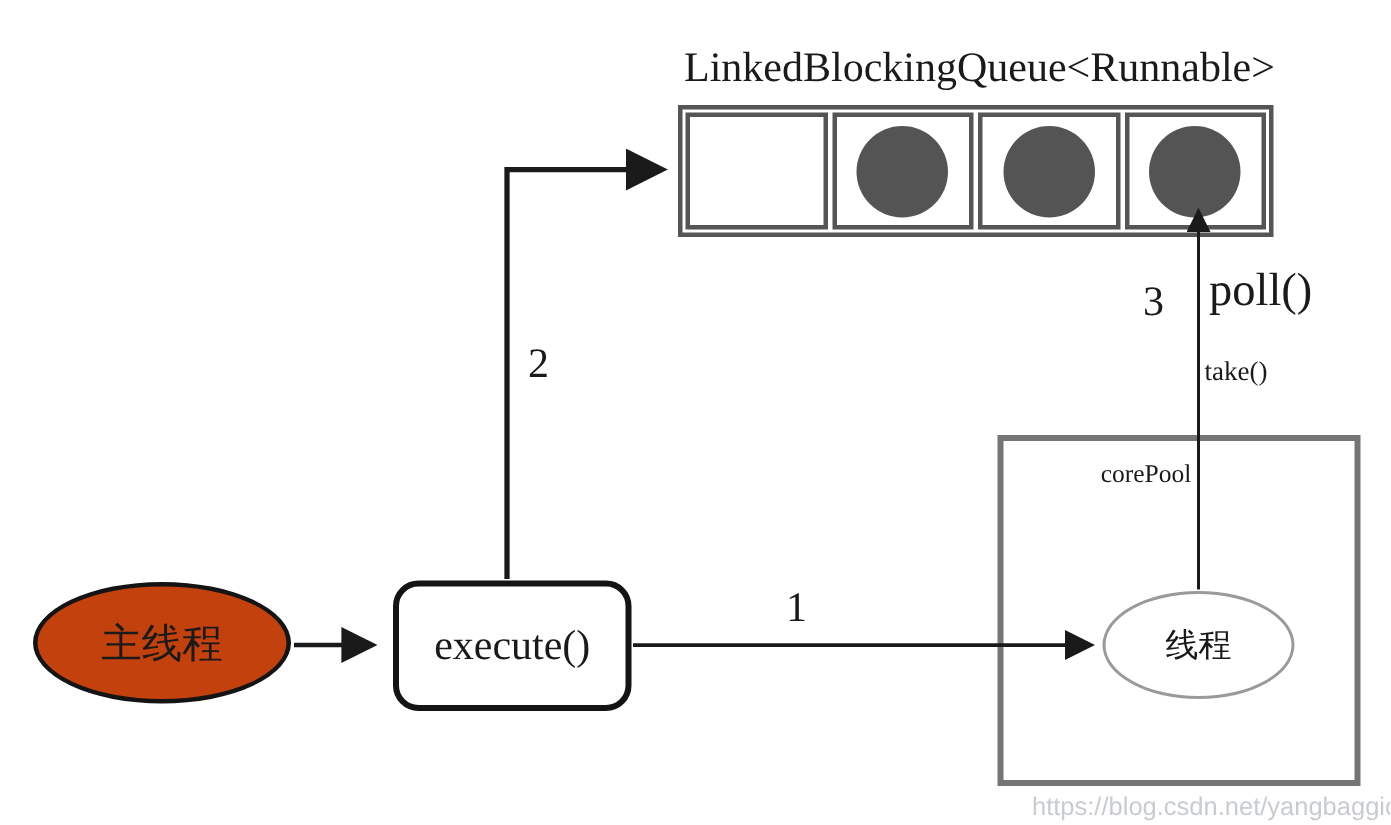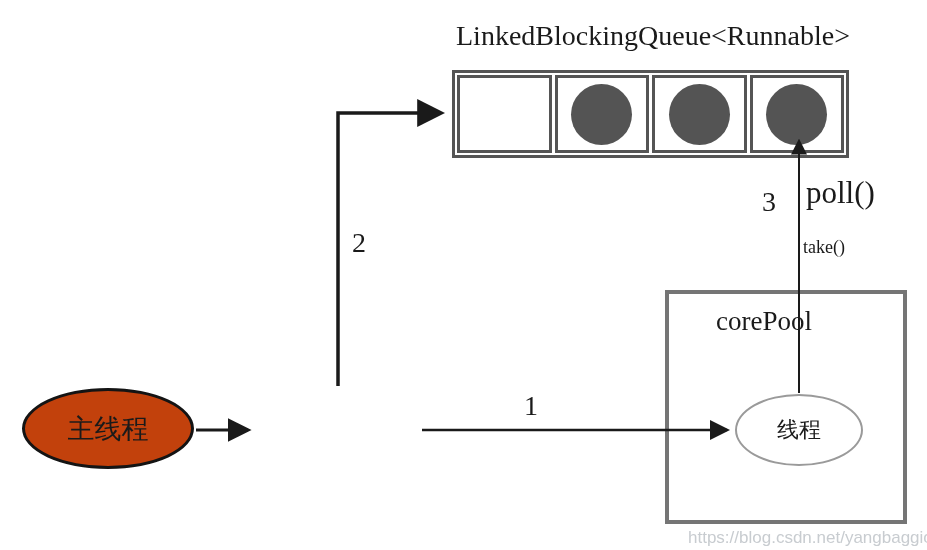--- a/index.html
+++ b/index.html
@@ -9,21 +9,21 @@
     height: 550px;
     background: #ffffff;
     overflow: hidden;
     font-family: "Liberation Serif", "DejaVu Serif", serif;
     color: #1a1a1a;
   }
   .abs { position: absolute; }
 
   
   #queue-title {
-    left: 438px; top: 20px; width: 430px;
+    left: 438px; top: 30px; width: 430px;
     text-align: center;
     font-size: 28px;
     letter-spacing: 0px;
     white-space: nowrap;
   }
 
   
   #queue-box {
     left: 452px; top: 70px; width: 397px; height: 88px;
     box-sizing: border-box;
@@ -49,21 +49,21 @@
   
   #corepool-box {
     left: 665px; top: 290px; width: 242px; height: 234px;
     box-sizing: border-box;
     border: 4px solid #757575;
     background: transparent;
   }
   #corepool-label {
     left: 665px; top: 306px; width: 198px;
     text-align: center;
-    font-size: 27px;
+    font-size: 17px;
   }
 
   
   #thread-ellipse {
     left: 735px; top: 394px; width: 128px; height: 72px;
     box-sizing: border-box;
     border: 2px solid #9a9a9a;
     border-radius: 50%;
     background: #ffffff;
     display: flex;
@@ -148,20 +148,23 @@
   <div class="abs" id="corepool-label">corePool</div>
 
   <div class="abs" id="thread-ellipse" style="border-color: rgb(154, 154, 154);">
     <span>线程</span>
   </div>
 
   <div class="abs" id="main-thread-ellipse">
     <span>主线程</span>
   </div>
 
+  <div class="abs" id="execute-box">
+    <span>execute()</span>
+  </div>
 
   <svg id="arrow-layer" width="927" height="550" viewBox="0 0 927 550">
     <defs>
       <marker id="arrowhead" viewBox="0 0 10 10" refX="8.5" refY="5" markerWidth="8" markerHeight="8" orient="auto-start-reverse">
         <path d="M0,0 L10,5 L0,10 z" fill="#1a1a1a"></path>
       </marker>
     </defs>
 
     <line x1="196" y1="430" x2="248" y2="430" stroke-width="3" marker-end="url(#arrowhead)" stroke="#1a1a1a"></line>
 

